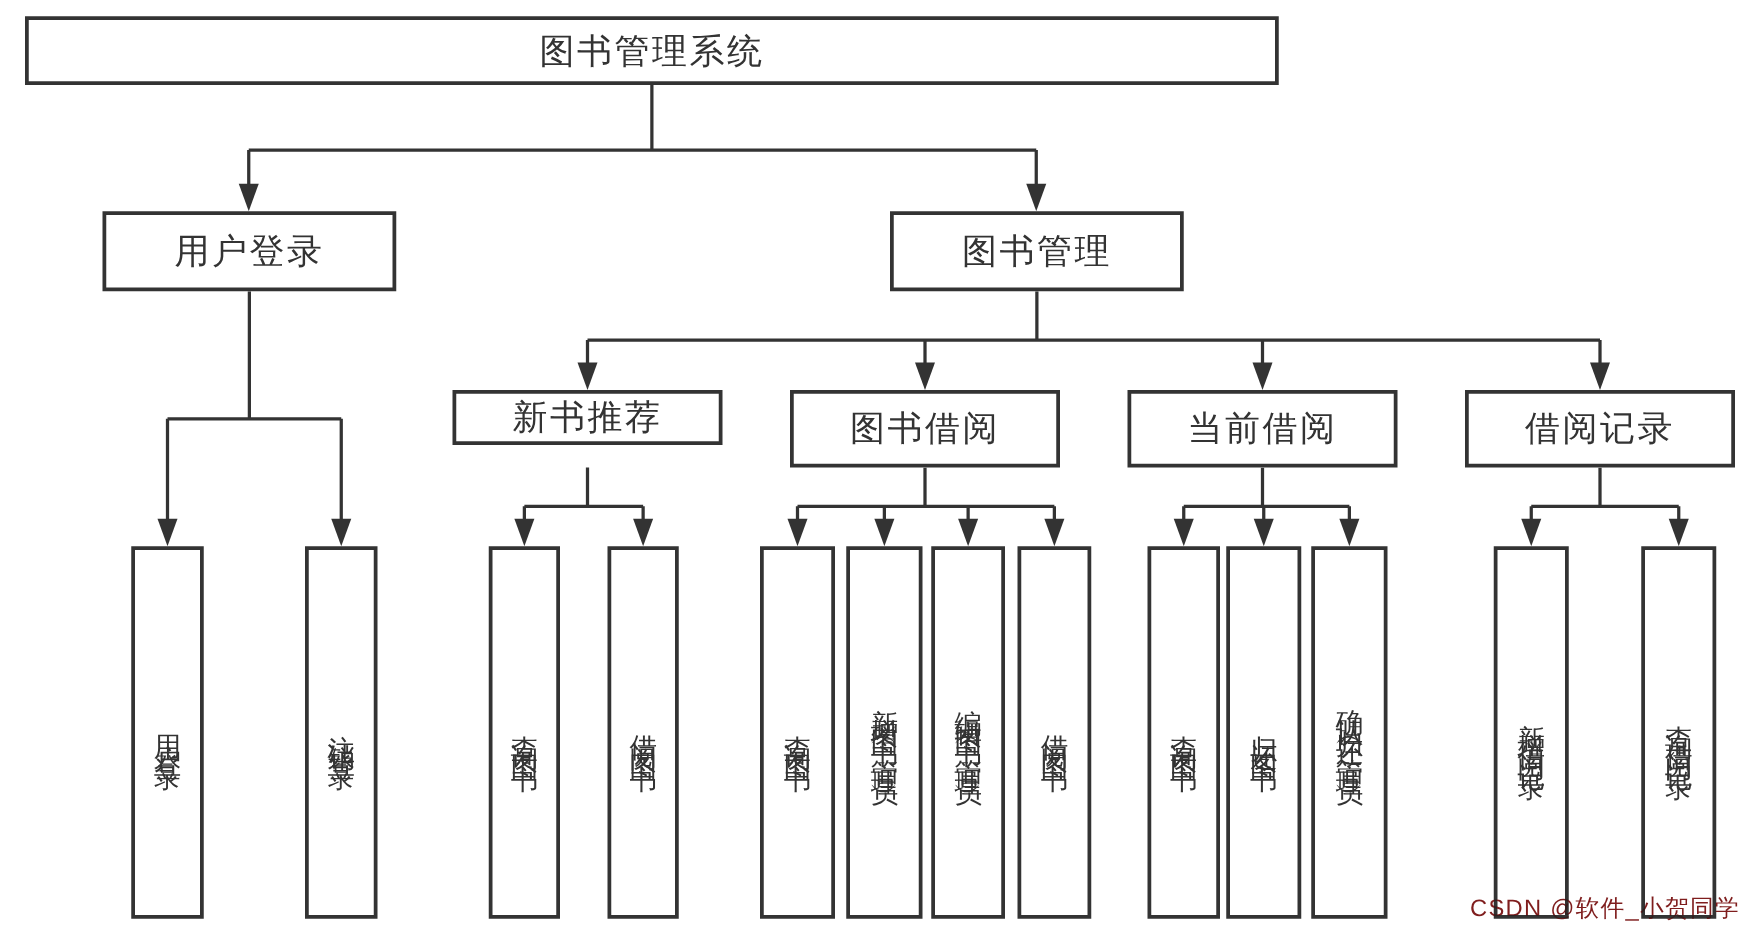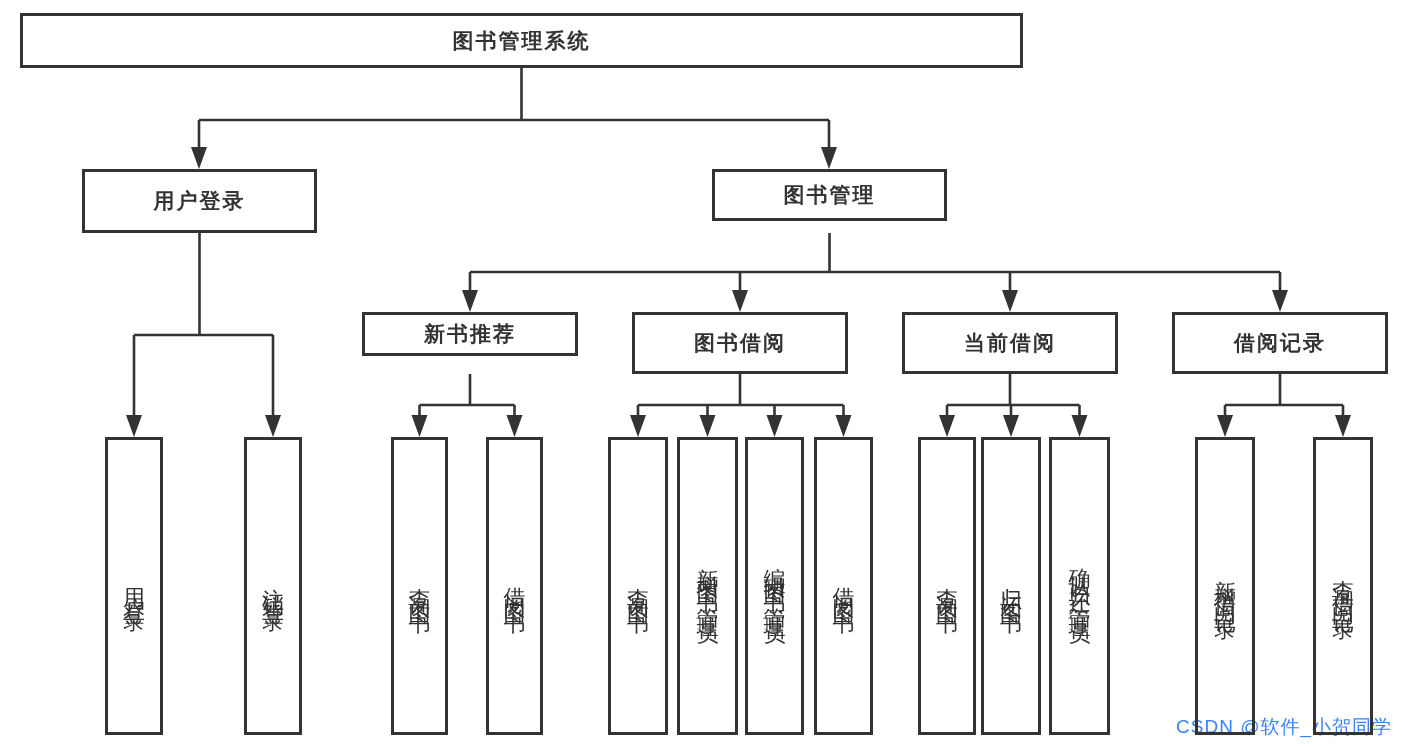--- a/index.html
+++ b/index.html
@@ -35,44 +35,43 @@
     position: absolute;
     box-sizing: border-box;
     background: #ffffff;
     border: 3px solid #333333;
     display: flex;
     align-items: center;
     justify-content: center;
     color: #333333;
   }
   .hnode {
-    font-size: 21px;
+    font-size: 28px;
     letter-spacing: 2px;
     white-space: nowrap;
-    font-weight: bold;
   }
   .vnode {
     top: 437px;
     height: 298px;
   }
   .vnode span {
     writing-mode: vertical-lr;
     text-orientation: mixed;
     font-size: 22px;
     letter-spacing: 8px;
     line-height: 1;
     white-space: nowrap;
   }
   .watermark {
     position: absolute;
     top: 714px;
     right: 13px;
     font-size: 19px;
     letter-spacing: 1px;
-    color: #3b82f6;
+    color: #7f1d1d;
     white-space: nowrap;
     mix-blend-mode: darken;
     z-index: 5;
     text-align: center;
   }
 </style>
 </head>
 <body>
 
 <div class="canvas">
@@ -117,21 +116,21 @@
     </g>
   </svg>
 
   <div class="node hnode" style="left:20px; top:13px; width:1003px; height:55px;">
     <span>图书管理系统</span>
   </div>
 
   <div class="node hnode" style="left:82px; top:169px; width:235px; height:64px;">
     <span>用户登录</span>
   </div>
-  <div class="node hnode" style="left:712px; top:169px; width:235px; height:52px;justify-content:center;">
+  <div class="node hnode" style="left:712px; top:169px; width:235px; height:64px;justify-content:center;">
     <span>图书管理</span>
   </div>
 
   <div class="node hnode" style="left:362px; top:312px; width:216px; height:44px;">
     <span>新书推荐</span>
   </div>
   <div class="node hnode" style="left:902px; top:312px; width:216px; height:62px;">
     <span>当前借阅</span>
   </div>
   <div class="node hnode" style="left:632px; top:312px; width:216px; height:62px;">

